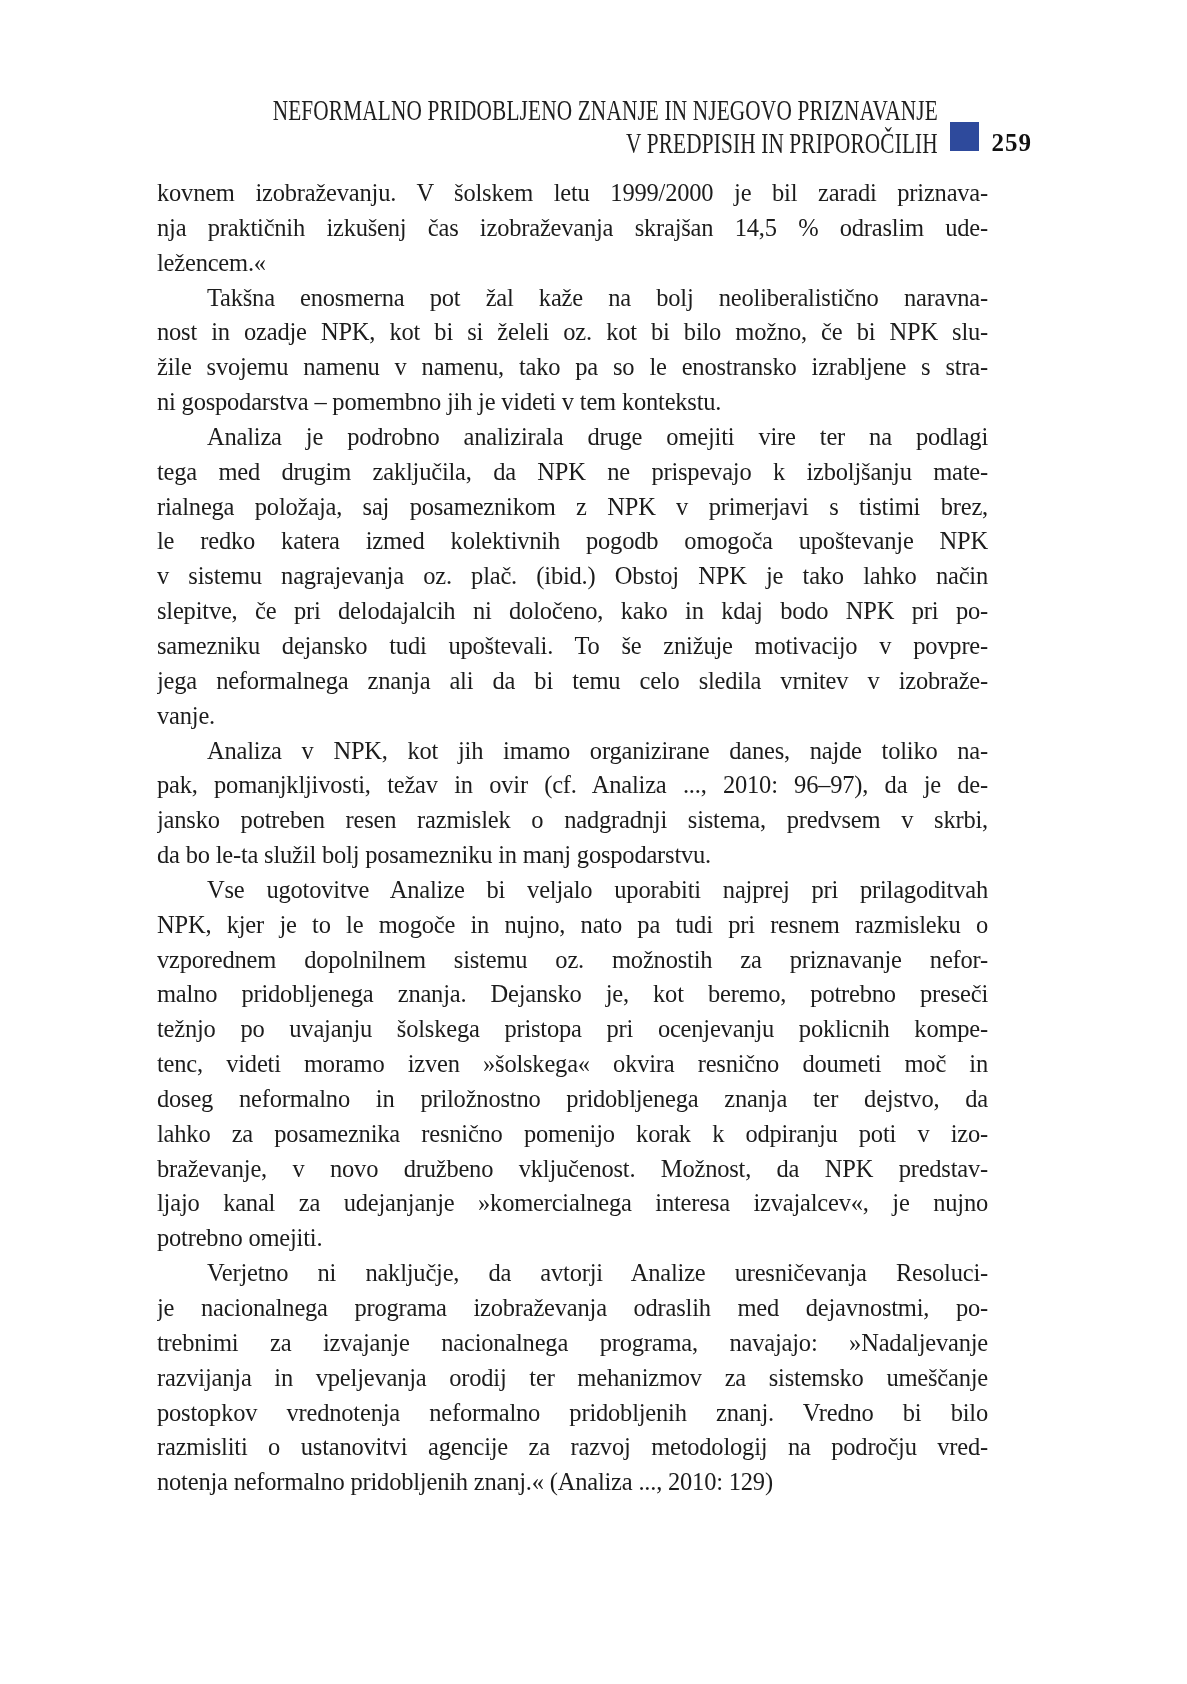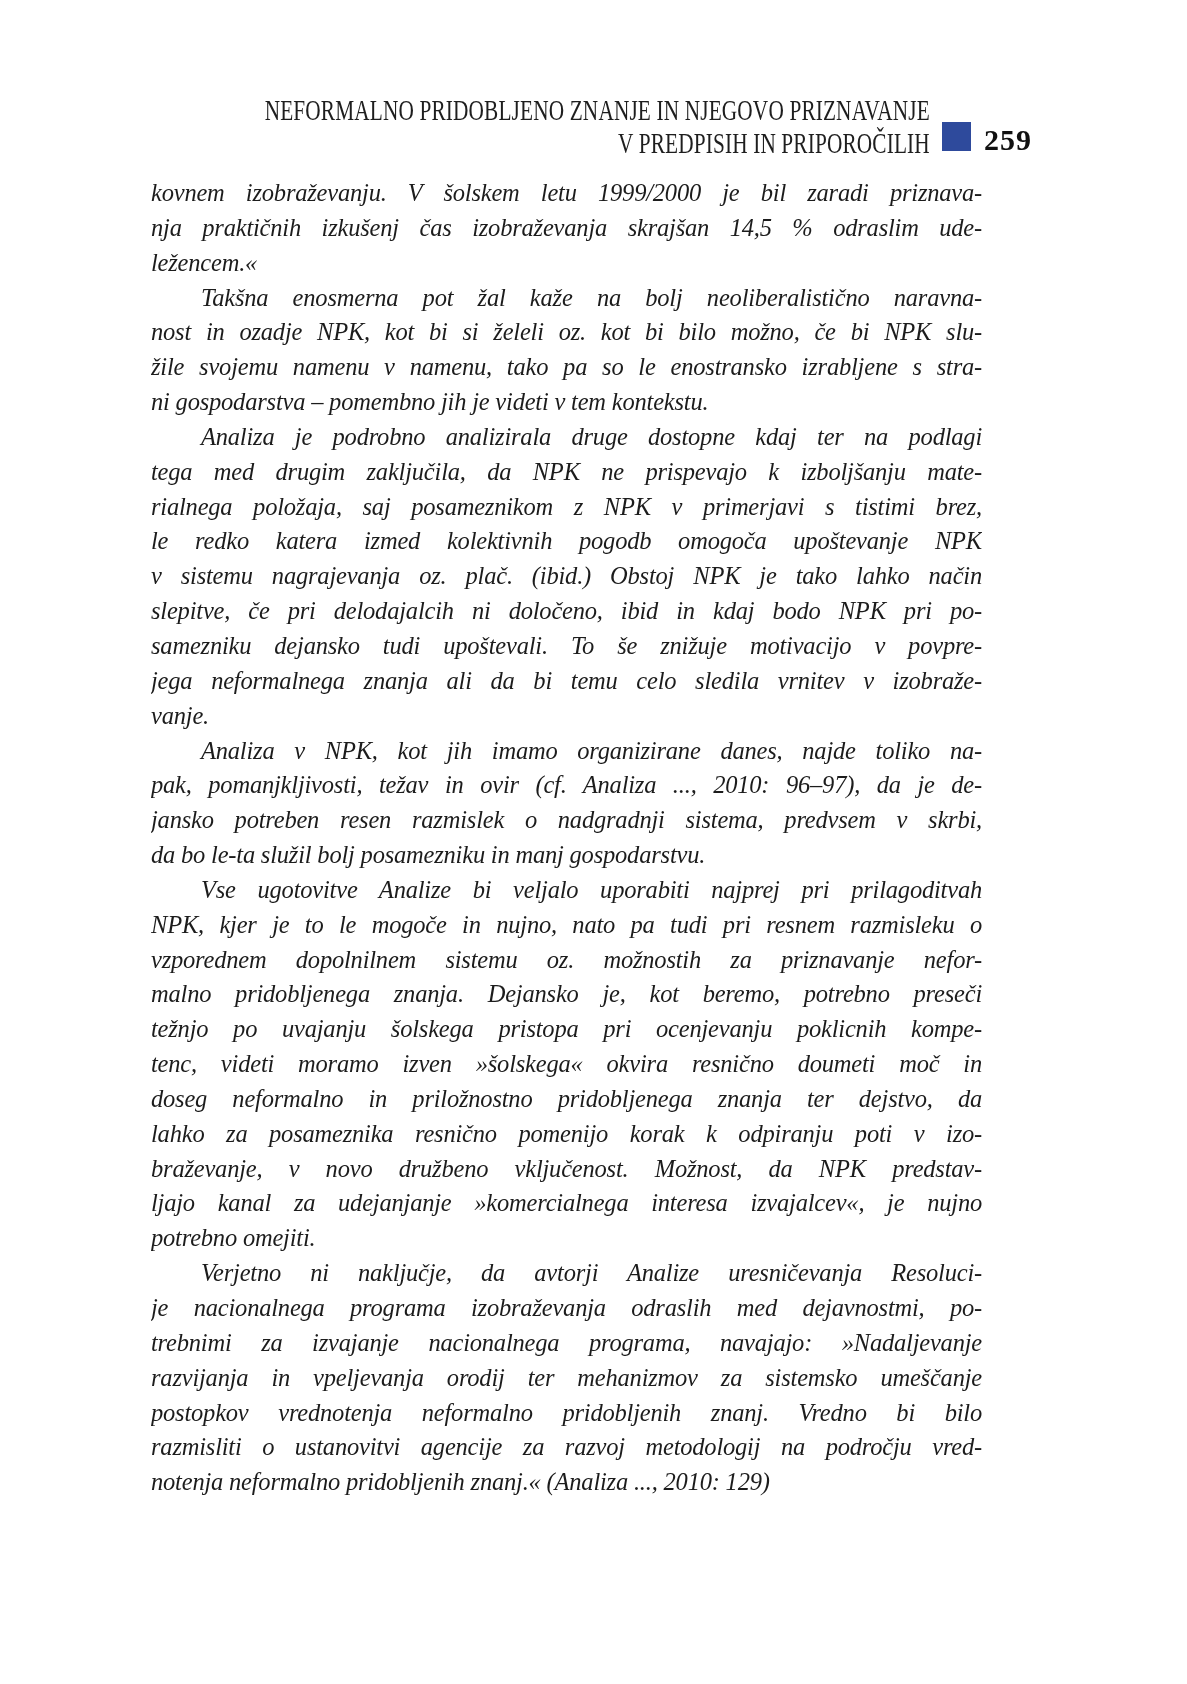--- a/index.html
+++ b/index.html
@@ -33,34 +33,33 @@
   }
   .accent-square {
     width: 29px;
     height: 29px;
     margin-left: 12px;
     margin-bottom: 8px;
     background: #2e4a9c;
     flex: 0 0 auto;
   }
   .page-number {
-    font-size: 30px;
+    font-size: 25px;
     font-weight: bold;
     line-height: 1;
     margin-left: 13px;
     margin-bottom: 4px;
     letter-spacing: 1px;
     color: #111111;
   }
   .body-text {
     position: absolute;
-    left: 151px;
+    left: 157px;
     top: 176px;
     width: 831px;
-    font-style: italic;
   }
   .line {
     height: 34.85px;
     line-height: 34.85px;
     font-size: 24.5px;
     letter-spacing: -0.2px;
     text-align: justify;
     text-align-last: justify;
     overflow: hidden;
     white-space: normal;
@@ -81,26 +80,26 @@
     <div class="page-number">259</div>
   </div>
   <div class="body-text" id="body-text">
       <div class="line">kovnem izobraževanju. V šolskem letu 1999/2000 je bil zaradi priznava-</div>
       <div class="line">nja praktičnih izkušenj čas izobraževanja skrajšan 14,5 % odraslim ude-</div>
       <div class="line last">ležencem.«</div>
       <div class="line first">Takšna enosmerna pot žal kaže na bolj neoliberalistično naravna-</div>
       <div class="line">nost in ozadje NPK, kot bi si želeli oz. kot bi bilo možno, če bi NPK slu-</div>
       <div class="line">žile svojemu namenu v namenu, tako pa so le enostransko izrabljene s stra-</div>
       <div class="line last">ni gospodarstva – pomembno jih je videti v tem kontekstu.</div>
-      <div class="line first">Analiza je podrobno analizirala druge dostopne kdaj ter na podlagi</div>
+      <div class="line first">Analiza je podrobno analizirala druge omejiti vire ter na podlagi</div>
       <div class="line">tega med drugim zaključila, da NPK ne prispevajo k izboljšanju mate-</div>
       <div class="line">rialnega položaja, saj posameznikom z NPK v primerjavi s tistimi brez,</div>
       <div class="line">le redko katera izmed kolektivnih pogodb omogoča upoštevanje NPK</div>
       <div class="line">v sistemu nagrajevanja oz. plač. (ibid.) Obstoj NPK je tako lahko način</div>
-      <div class="line">slepitve, če pri delodajalcih ni določeno, ibid in kdaj bodo NPK pri po-</div>
+      <div class="line">slepitve, če pri delodajalcih ni določeno, kako in kdaj bodo NPK pri po-</div>
       <div class="line">samezniku dejansko tudi upoštevali. To še znižuje motivacijo v povpre-</div>
       <div class="line">jega neformalnega znanja ali da bi temu celo sledila vrnitev v izobraže-</div>
       <div class="line last">vanje.</div>
       <div class="line first">Analiza v NPK, kot jih imamo organizirane danes, najde toliko na-</div>
       <div class="line">pak, pomanjkljivosti, težav in ovir (cf. Analiza ..., 2010: 96–97), da je de-</div>
       <div class="line">jansko potreben resen razmislek o nadgradnji sistema, predvsem v skrbi,</div>
       <div class="line last">da bo le-ta služil bolj posamezniku in manj gospodarstvu.</div>
       <div class="line first">Vse ugotovitve Analize bi veljalo uporabiti najprej pri prilagoditvah</div>
       <div class="line">NPK, kjer je to le mogoče in nujno, nato pa tudi pri resnem razmisleku o</div>
       <div class="line">vzporednem dopolnilnem sistemu oz. možnostih za priznavanje nefor-</div>

